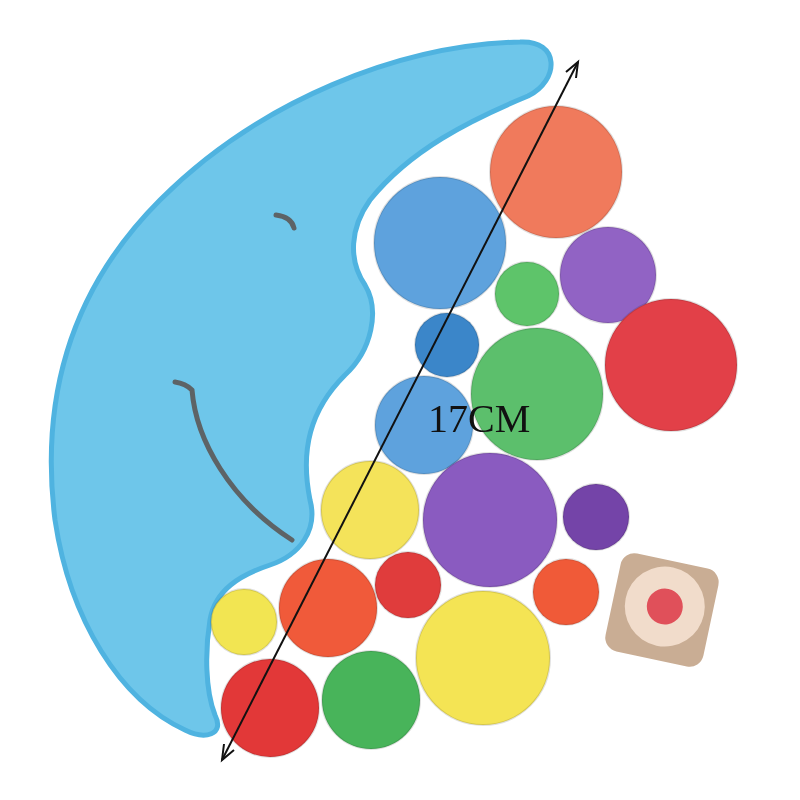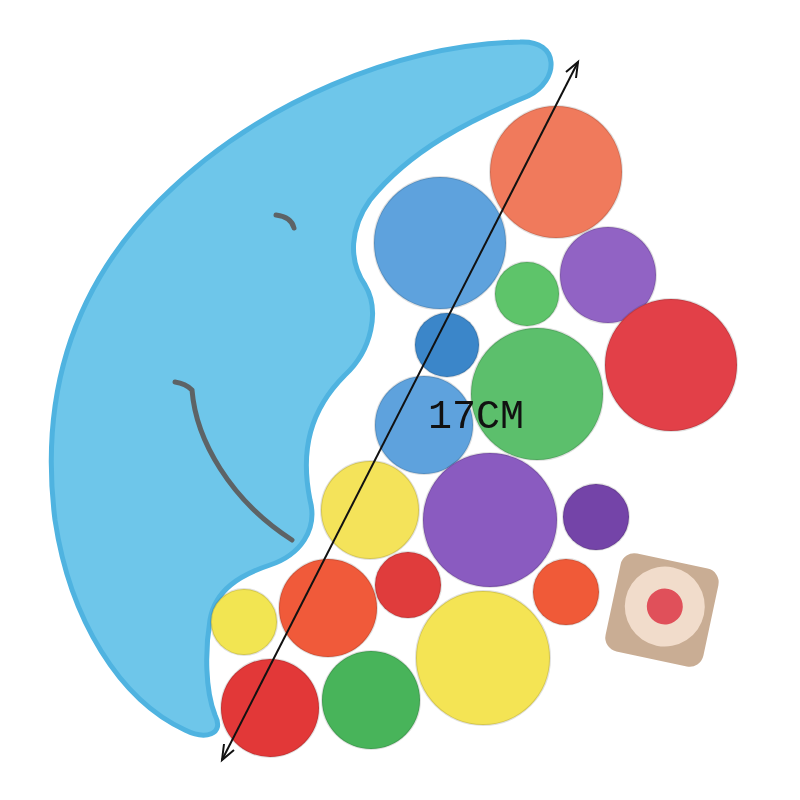--- a/index.html
+++ b/index.html
@@ -1,18 +1,18 @@
 <!DOCTYPE html>
 <html><head>
 <meta charset="utf-8">
 <style>
   html,body{margin:0;padding:0;background:#ffffff;}
   #stage{position:relative;width:800px;height:800px;overflow:hidden;background:#fff;}
   svg{position:absolute;left:0;top:0;}
-  .label{position:absolute;left:428px;top:395px;font-family:Liberation Mono, monospace;font-size:40px;color:#111;letter-spacing:0px;}
+  .label{position:absolute;left:428px;top:395px;font-family:Liberation Serif, serif;font-size:40px;color:#111;letter-spacing:0px;}
 </style>
 </head>
 <body>
 
 <div id="stage">
   <svg width="800" height="800" viewBox="0 0 800 800">
 
     <path d="M520,42 C560,40 560,80 528,96 C470,120 410,150 370,200
          C350,228 348,260 365,285 C380,310 372,350 345,375
          C310,410 300,450 310,500 C318,530 300,555 270,565

